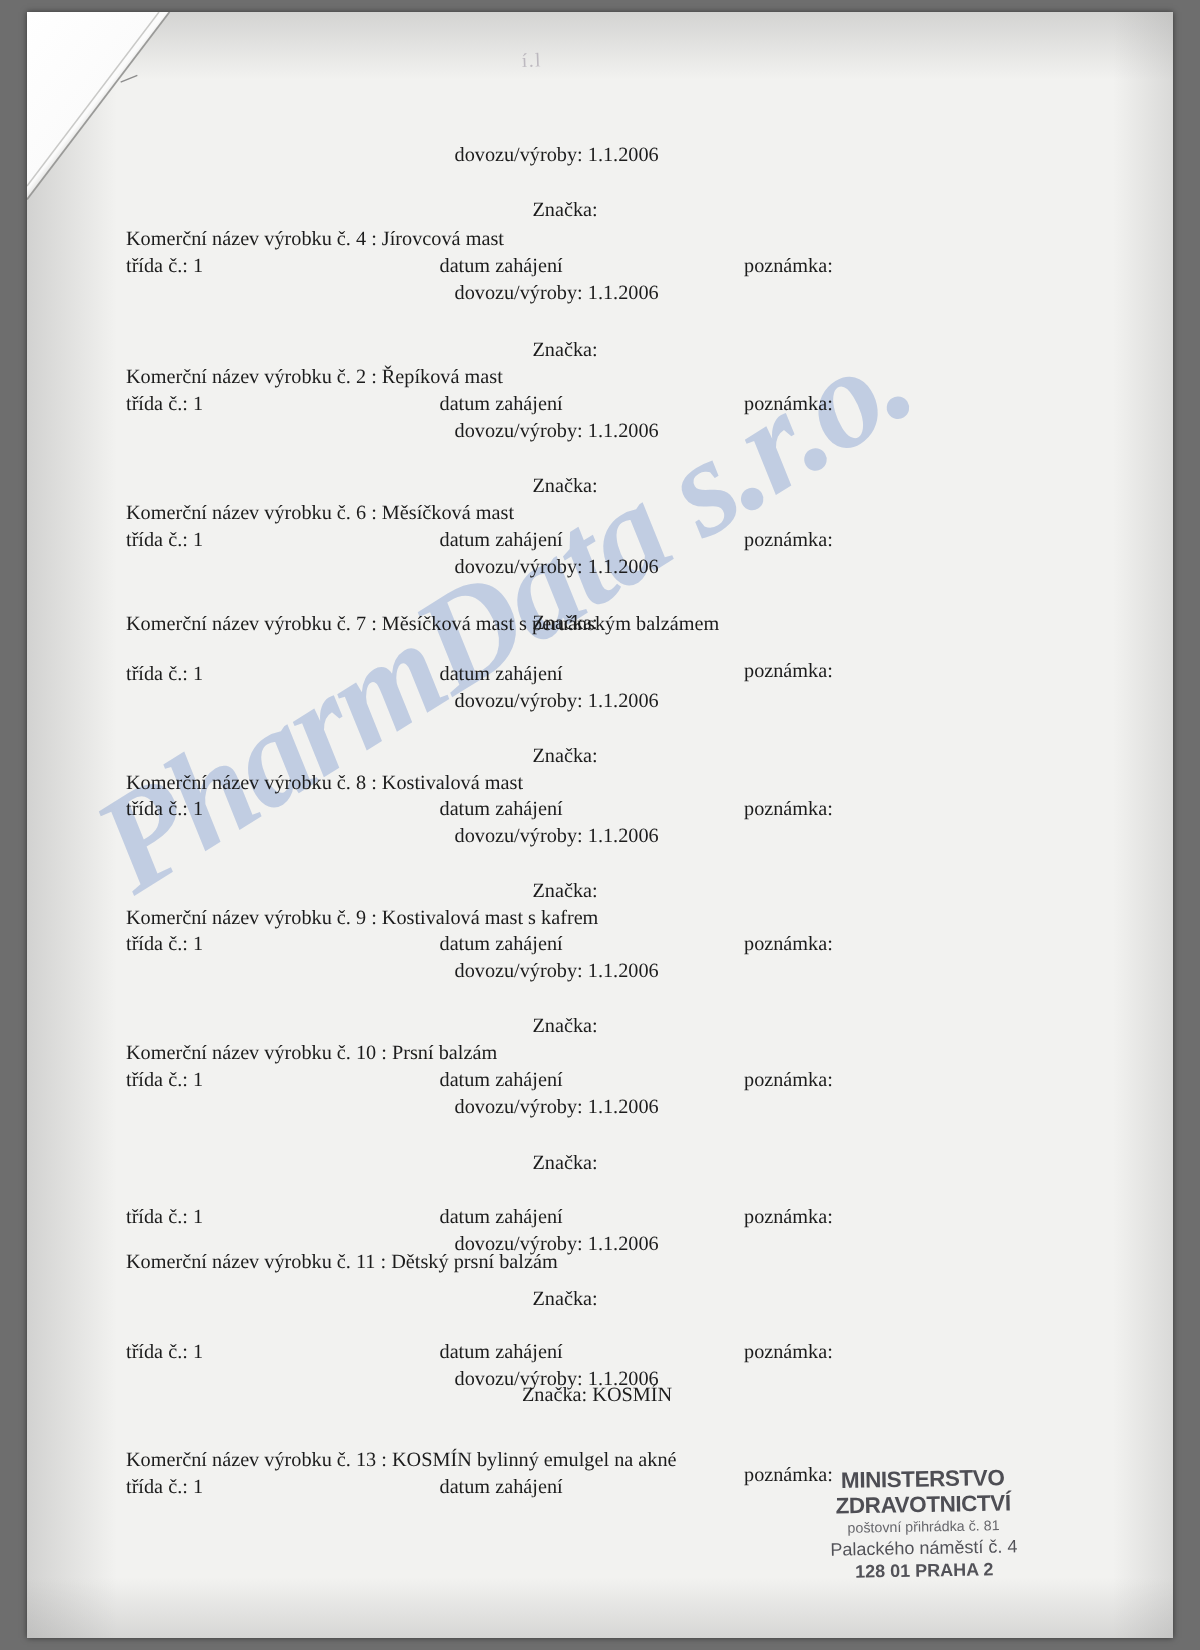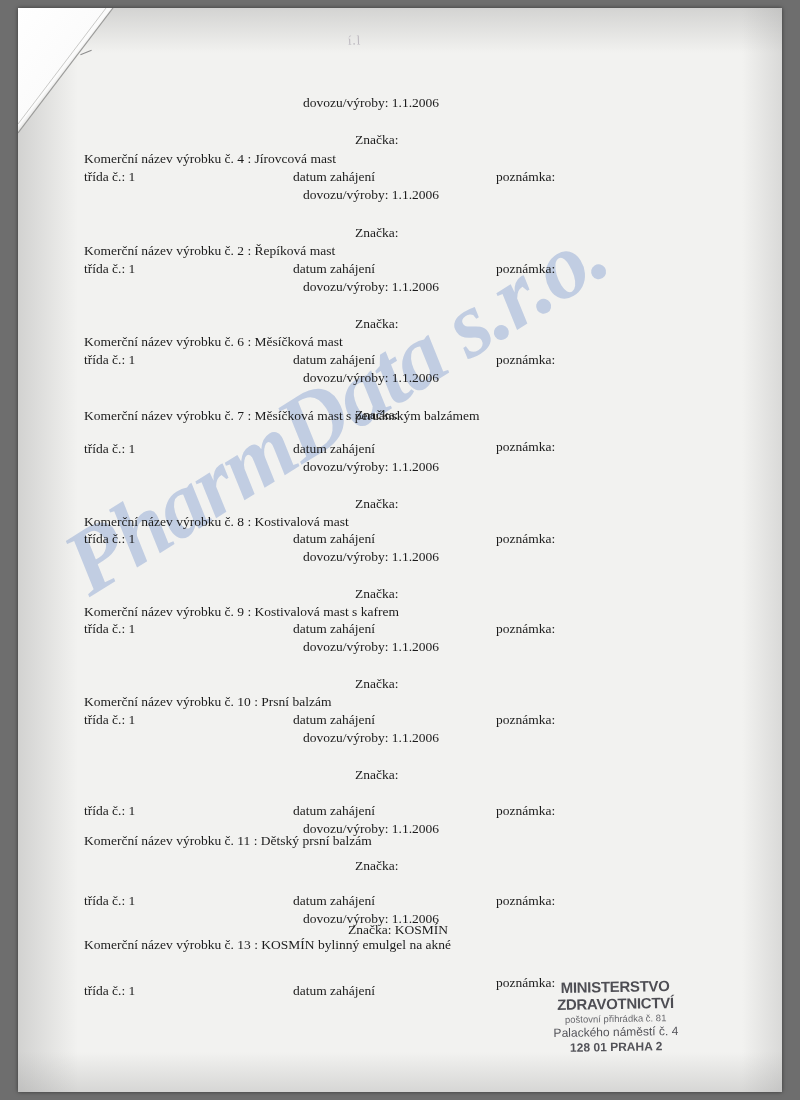--- a/index.html
+++ b/index.html
@@ -260,21 +260,21 @@
     <div class="line col-note" style="top:796px;">poznámka:</div>
     <div class="line" style="left:285px; top:814px;">dovozu/výroby: 1.1.2006</div>
 
     <div class="line" style="left:337px; top:851px;">Značka:</div>
     <div class="line col-name" style="top:886px;">třída č.: 1</div>
     <div class="line col-mid" style="top:886px;">datum zahájení</div>
     <div class="line col-note" style="top:886px;">poznámka:</div>
     <div class="line" style="left:285px; top:904px;">dovozu/výroby: 1.1.2006</div>
 
     <div class="line" style="left:330px; top:915px;">Značka: KOSMÍN</div>
-    <div class="line col-name" style="top:930px;">Komerční název výrobku č. 13 : KOSMÍN bylinný emulgel na akné</div>
+    <div class="line col-name" style="top:958px;">Komerční název výrobku č. 13 : KOSMÍN bylinný emulgel na akné</div>
     <div class="line col-name" style="top:976px;">třída č.: 1</div>
     <div class="line col-mid" style="top:976px;">datum zahájení</div>
     <div class="line col-note" style="top:968px;">poznámka:</div>
 
 
     <div class="stamp">
       <div class="stamp-l1">MINISTERSTVO ZDRAVOTNICTVÍ</div>
       <div class="stamp-l2">poštovní přihrádka č. 81</div>
       <div class="stamp-l3">Palackého náměstí č. 4</div>
       <div class="stamp-l4">128 01  PRAHA 2</div>

